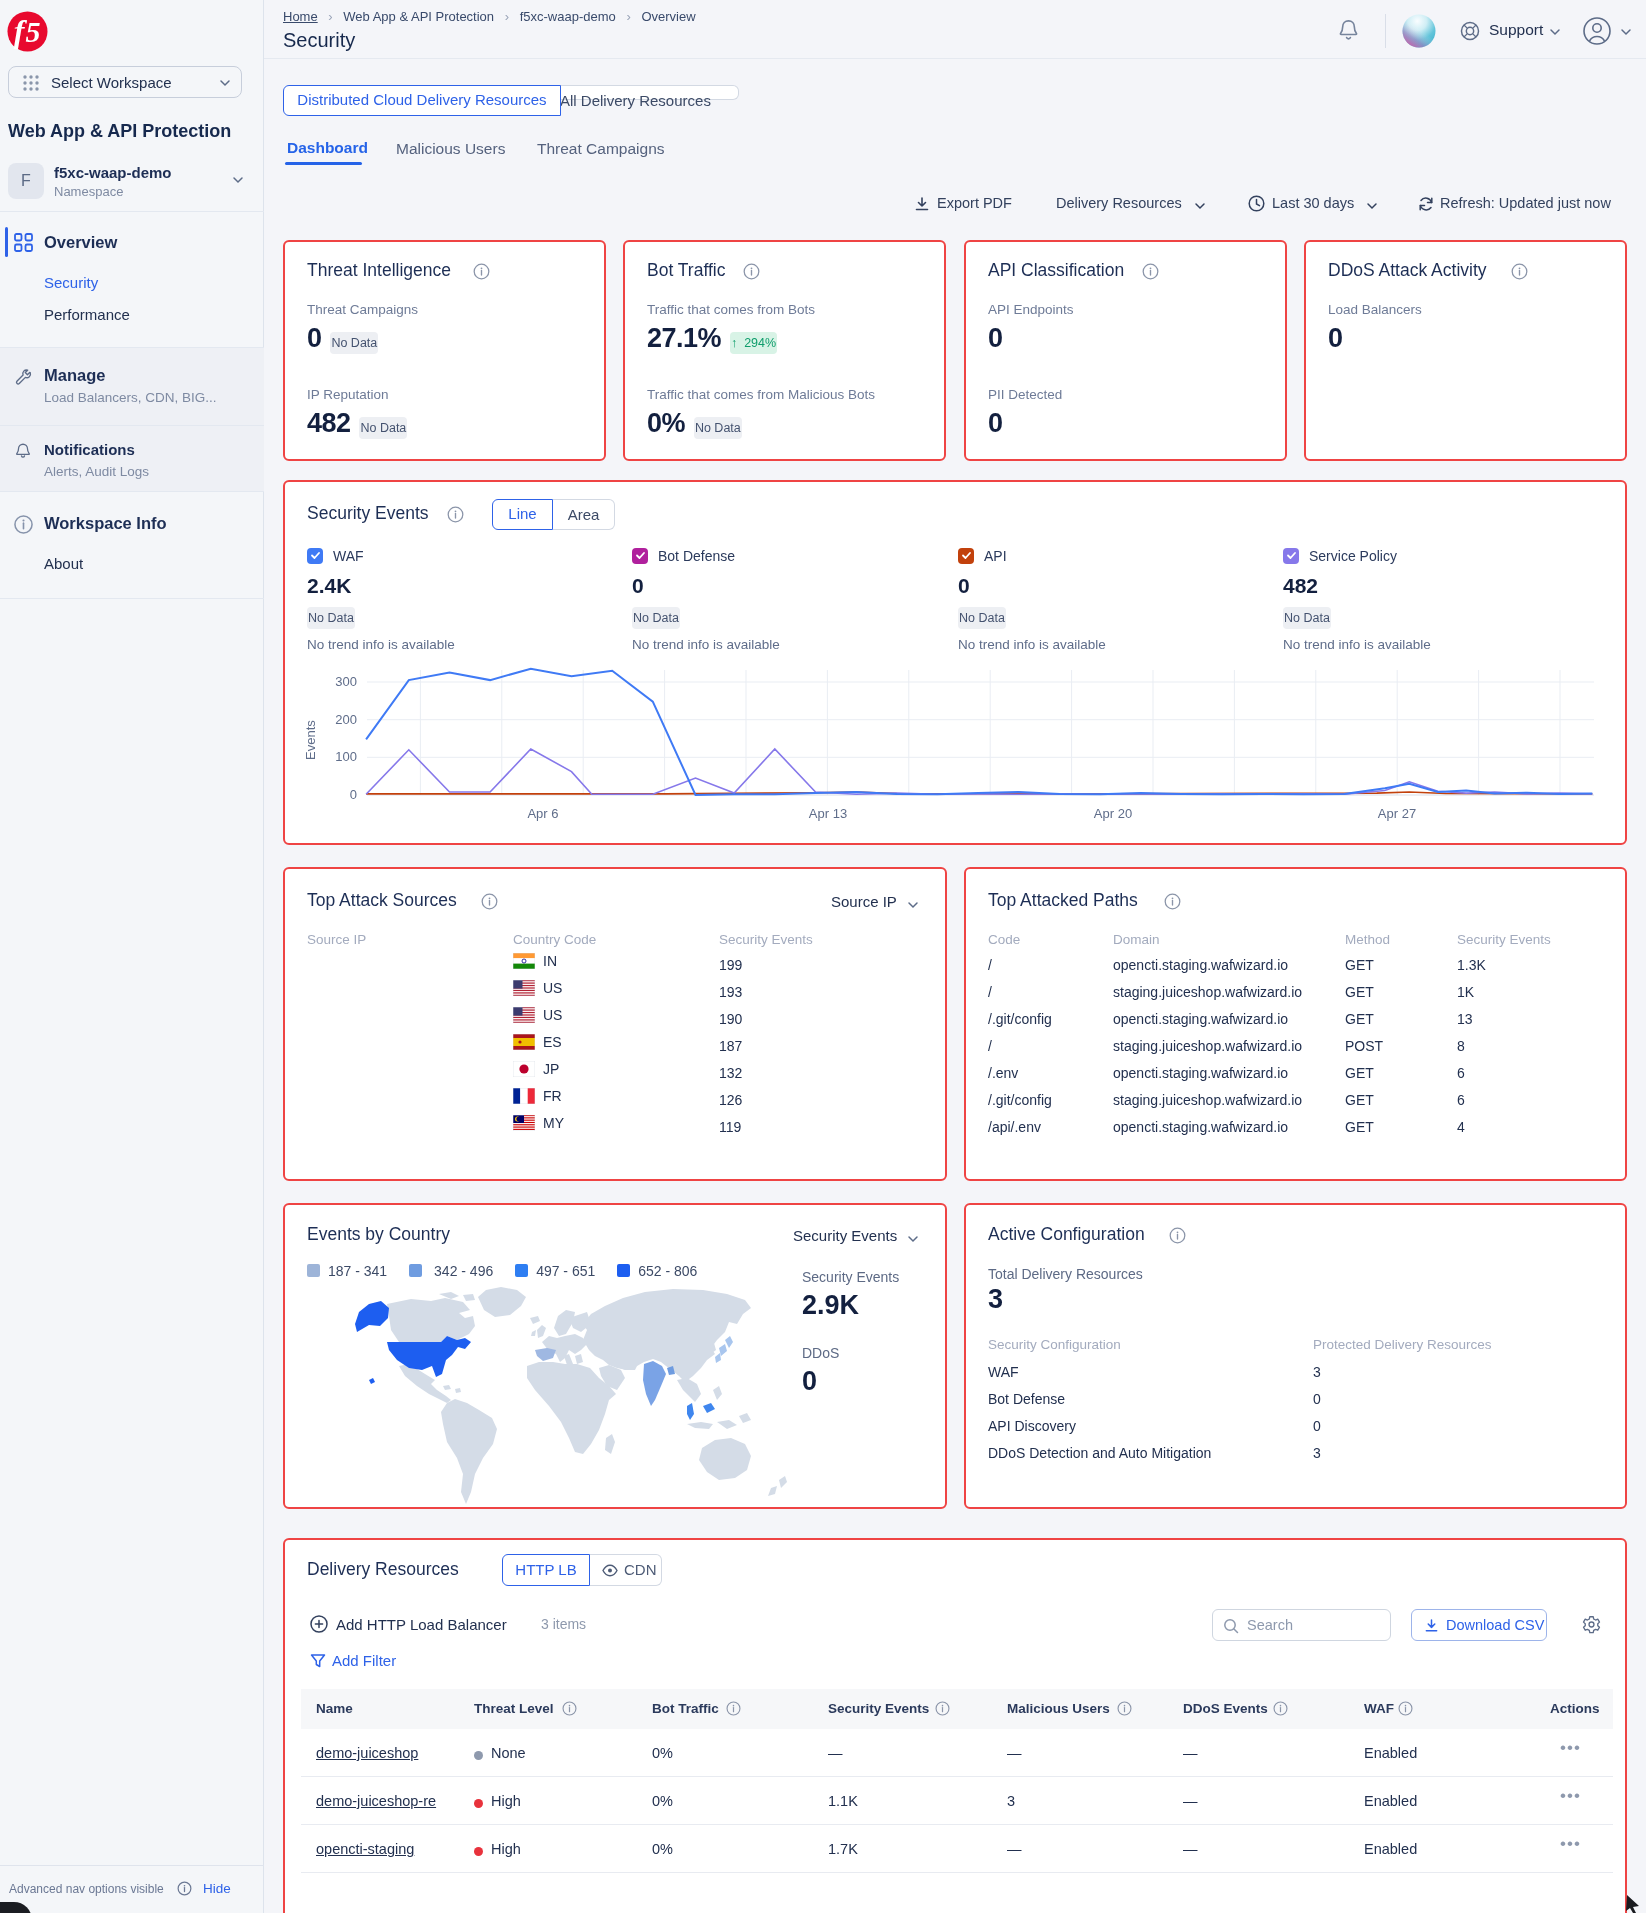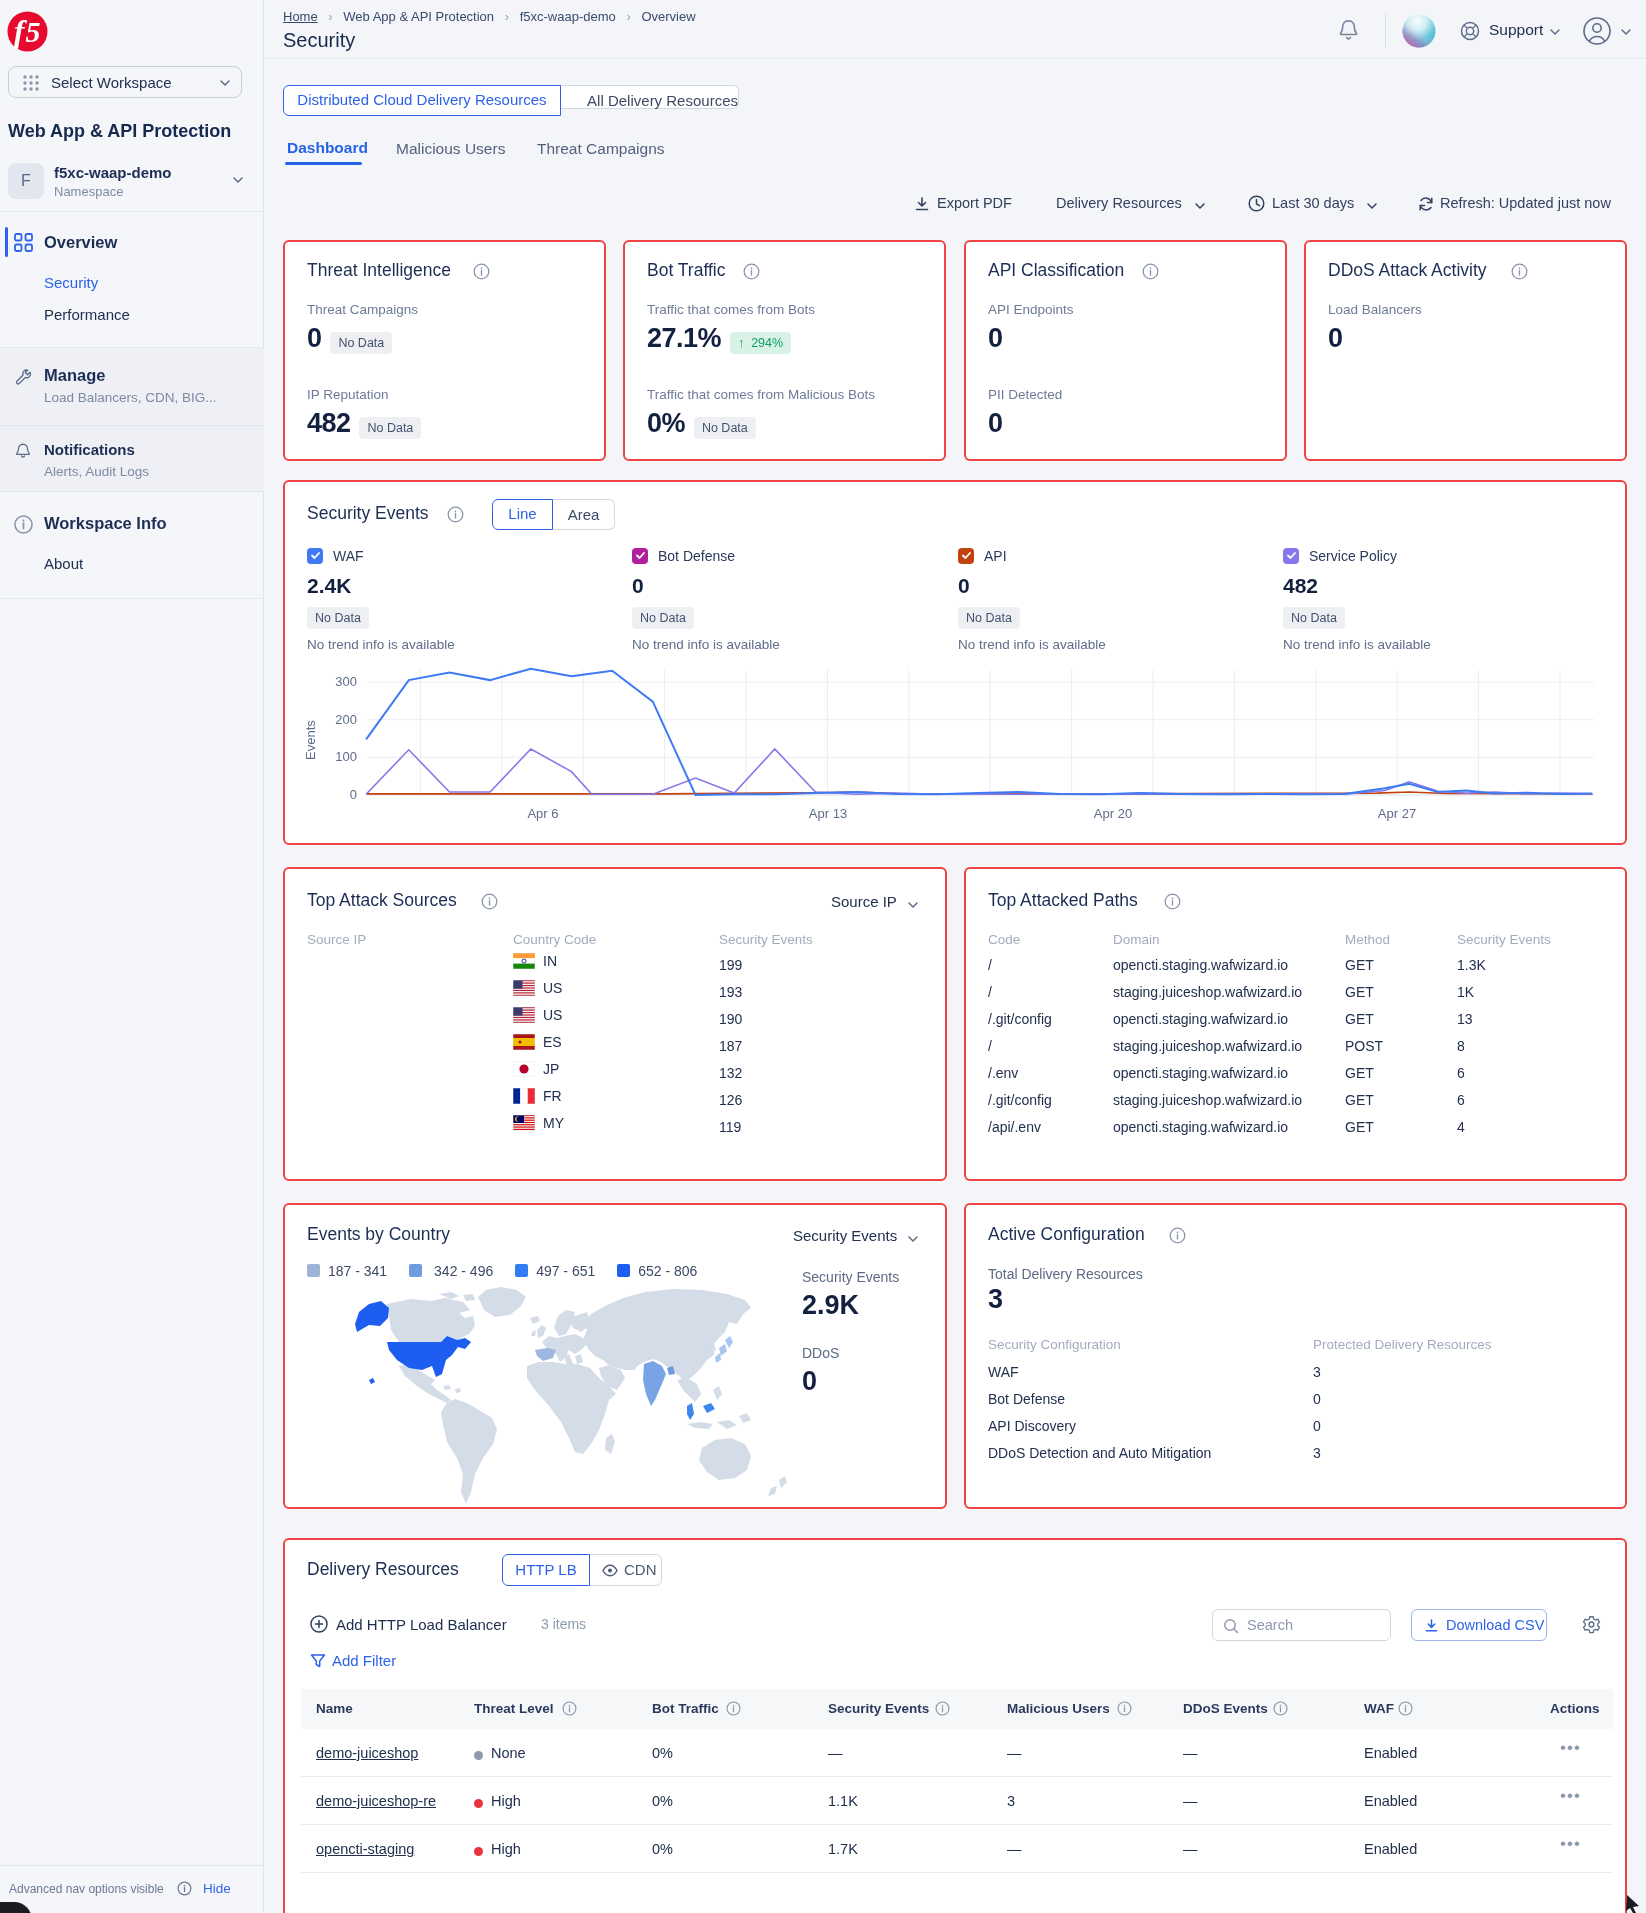--- a/index.html
+++ b/index.html
@@ -1,19 +1,19 @@
 <!DOCTYPE html>
 <html><head>
 <meta charset="utf-8">
 <style>
 * { margin:0; padding:0; box-sizing:border-box; }
 html,body { width:1646px; height:1913px; overflow:hidden; }
 body { font-family:"Liberation Sans", sans-serif; background:#f4f5f9; position:relative; color:#22304f; }
 .abs { position:absolute; }
-.chip { display:inline-block; background:#edeff3; color:#44526f; font-size:12.5px; line-height:22px; padding:0 8px; border-radius:4px; vertical-align:middle; }
+.chip { display:inline-block; background:#edeff3; color:#44526f; font-size:12.5px; line-height:22px; padding:0 1px; border-radius:4px; vertical-align:middle; }
 .bignum { font-size:27px; font-weight:bold; color:#13203f; letter-spacing:-0.5px; }
 .card { position:absolute; background:#fff; border:2px solid #ef4444; border-radius:6px; }
 .cardtitle { font-size:17.5px; color:#1d2e55; font-weight:500; }
 svg.ic { vertical-align:middle; }
 </style>
 </head>
 <body>
 
 <div class="abs" style="left:0;top:0;width:264px;height:1913px;background:#f4f6f9;border-right:1px solid #dde3ec;">
 
@@ -151,21 +151,21 @@
   <circle cx="14" cy="14" r="13" fill="none" stroke="#5d6c88" stroke-width="1.6"></circle>
   <circle cx="14" cy="11" r="4.2" fill="none" stroke="#5d6c88" stroke-width="1.6"></circle>
   <path d="M6.5 24a8.5 8.5 0 0 1 15 0" fill="none" stroke="#5d6c88" stroke-width="1.6"></path>
 </svg>
 <svg class="abs" style="left:1620px;top:26px;" width="12" height="12" viewBox="0 0 12 12">
     <path d="M2 4 L6 8 L10 4" stroke="#5d6c88" stroke-width="1.5" fill="none" stroke-linecap="round"></path>
   </svg>
 <div class="abs" style="left:264px;top:58px;width:1382px;border-top:1px solid #e5e9f0;"></div>
 
 <div class="abs" style="left:283px;top:85px;width:278px;height:31px;border:1.5px solid #2e62e8;border-radius:6px 0 0 6px;background:#fff;text-align:center;line-height:28px;font-size:15px;color:#2e62e8;z-index:2;">Distributed Cloud Delivery Resources</div>
-<div class="abs" style="left:560px;top:85px;width:179px;height:24px;border:1px solid #d3d9e3;border-left:none;border-radius:0 6px 6px 0;background:#fff;text-align:right;line-height:29px;font-size:15px;color:#3c4a66;">All Delivery Resources</div>
+<div class="abs" style="left:560px;top:85px;width:179px;height:15px;border:1px solid #d3d9e3;border-left:none;border-radius:0 6px 6px 0;background:#fff;text-align:left;line-height:29px;font-size:15px;color:#3c4a66;">All Delivery Resources</div>
 
 <div class="abs" style="left:287px;top:139px;font-size:15.5px;font-weight:bold;color:#2563e8;">Dashboard</div>
 <div class="abs" style="left:285px;top:162px;width:77px;height:3px;background:#2563e8;border-radius:2px;"></div>
 <div class="abs" style="left:396px;top:140px;font-size:15.5px;color:#55627e;">Malicious Users</div>
 <div class="abs" style="left:537px;top:140px;font-size:15.5px;color:#55627e;">Threat Campaigns</div>
 
 <div class="abs" style="left:264px;top:232px;width:1382px;height:1681px;background:#f4f5f9;"></div>
 
 <svg class="abs" style="left:914px;top:196px;" width="16" height="16" viewBox="0 0 16 16">
     <path d="M8 2v8M4.5 6.5 8 10l3.5-3.5M2.5 13.5h11" stroke="#33415e" stroke-width="1.6" fill="none" stroke-linecap="round" stroke-linejoin="round"></path>

